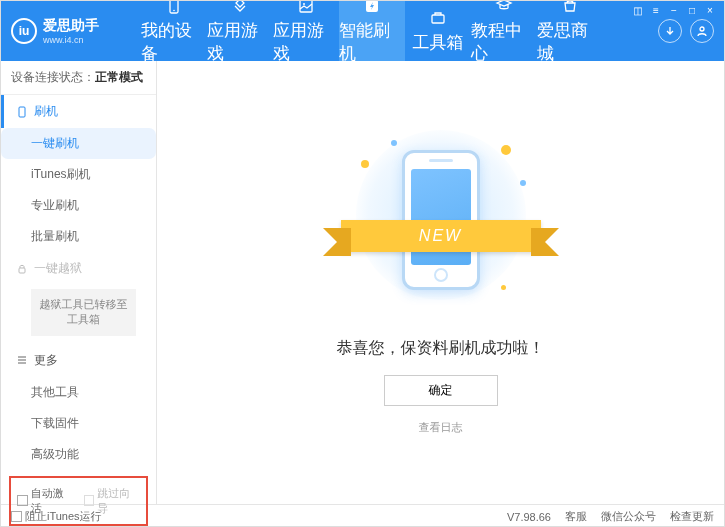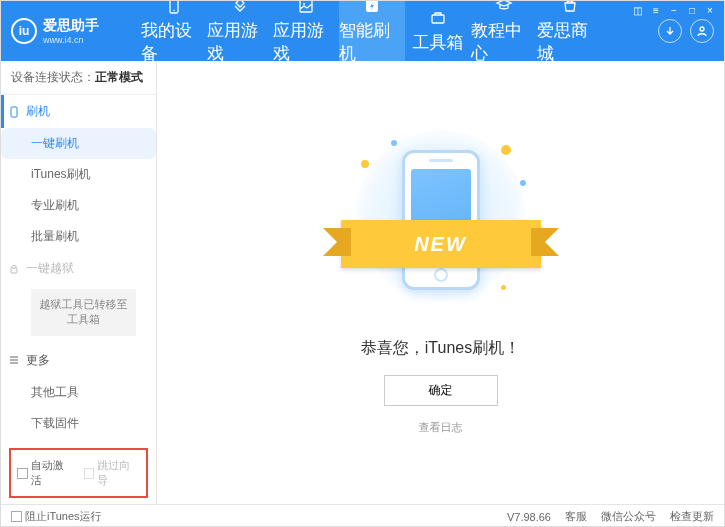--- a/index.html
+++ b/index.html
@@ -21,42 +21,42 @@
     .win-controls { display: flex; gap: 4px; position: absolute; top: 4px; right: 8px; }
     .win-btn { width: 14px; height: 12px; display: flex; align-items: center; justify-content: center; font-size: 10px; cursor: pointer; }
     .circ-btn { width: 24px; height: 24px; border: 1.5px solid rgba(255,255,255,0.7); border-radius: 50%; display: flex; align-items: center; justify-content: center; cursor: pointer; }
     
     .body-area { display: flex; height: 443px; }
     
     .sidebar { width: 156px; border-right: 1px solid #e5e5e5; display: flex; flex-direction: column; font-size: 12px; }
     .status-bar { padding: 8px 10px; border-bottom: 1px solid #eee; color: #666; }
     .status-val { color: #333; font-weight: bold; }
     
-    .side-section { padding: 8px 4px; display: flex; align-items: center; gap: 6px; color: #555; border-left: 3px solid transparent; }
+    .side-section { padding: 8px 12px; display: flex; align-items: center; gap: 6px; color: #555; border-left: 3px solid transparent; }
     .side-section.top { border-left-color: #2a8cf0; color: #2a8cf0; }
     .side-item { padding: 7px 12px 7px 30px; color: #666; cursor: pointer; }
     .side-item.active { background: #eaf3fe; color: #2a8cf0; border-radius: 7px; }
     .jailbreak-box { margin: 4px 20px 8px 30px; padding: 8px 6px; background: #f3f3f3; color: #888; font-size: 11px; text-align: center; line-height: 1.4; }
     
     .checkbox-row { margin: 6px 8px; padding: 8px 6px; border: 2px solid #e74c3c; display: flex; gap: 10px; align-items: center; }
     .cb-item { display: flex; align-items: center; gap: 3px; font-size: 11px; color: #666; }
     .cb-item.disabled { color: #bbb; align-items: center; }
     .cb-box { width: 11px; height: 11px; border: 1px solid #aaa; }
     
     .main { flex: 1; display: flex; flex-direction: column; align-items: center; justify-content: center; position: relative; }
     
     .phone-illust { position: relative; width: 180px; height: 180px; }
     .halo { position: absolute; width: 170px; height: 170px; border-radius: 50%; background: radial-gradient(circle, #d4ecff 0%, #f0f8ff 60%, transparent 75%); top: 0; left: 5px; }
     .dot { position: absolute; border-radius: 50%; }
     .phone { position: absolute; width: 78px; height: 140px; background: #fff; border: 3px solid #b8d8f5; border-radius: 12px; top: 20px; left: 51px; box-shadow: 0 4px 12px rgba(42,140,240,0.2); }
     .phone::before { content: ''; position: absolute; top: 6px; left: 50%; transform: translateX(-50%); width: 24px; height: 3px; background: #cde5fb; border-radius: 2px; }
     .phone::after { content: ''; position: absolute; bottom: 5px; left: 50%; transform: translateX(-50%); width: 10px; height: 10px; border: 2px solid #cde5fb; border-radius: 50%; }
     .phone-screen { position: absolute; top: 16px; left: 6px; right: 6px; bottom: 22px; background: linear-gradient(160deg, #7ec3ff 0%, #5aaef5 100%); border-radius: 3px; }
     .ribbon { position: absolute; top: 90px; left: -10px; right: -10px; }
-    .ribbon-main { background: #ffc93c; height: 48px; display: flex; align-items: center; justify-content: center; font-size: 20px; font-weight: 700; color: #fff; letter-spacing: 2px; font-style: italic; position: relative; box-shadow: 0 2px 4px rgba(0,0,0,0.15); }
+    .ribbon-main { background: #ffc93c; height: 32px; display: flex; align-items: center; justify-content: center; font-size: 16px; font-weight: 400; color: #fff; letter-spacing: 2px; font-style: italic; position: relative; box-shadow: 0 2px 4px rgba(0,0,0,0.15); }
     .ribbon-main::before, .ribbon-main::after { content:''; position: absolute; top: 8px; border: 14px solid #e6a820; }
     .ribbon-main::before { left: -18px; border-left-color: transparent; }
     .ribbon-main::after { right: -18px; border-right-color: transparent; }
     
     .success-msg { margin-top: 28px; font-size: 16px; color: #333; }
     .ok-btn { margin-top: 16px; padding: 6px 44px; border: 1px solid #ccc; background: #fff; font-size: 12px; cursor: pointer; }
     .log-link { margin-top: 14px; font-size: 11px; color: #999; cursor: pointer; }
     
     .footer { height: 24px; border-top: 1px solid #e5e5e5; display: flex; align-items: center; padding: 0 10px; font-size: 11px; color: #666; }
     .footer-left { display: flex; align-items: center; gap: 4px; flex: 1; }
@@ -186,20 +186,21 @@
     <div class="jailbreak-box">越狱工具已转移至工具箱</div>
 
     <div class="side-section">
       <svg width="12" height="12" viewBox="0 0 12 12">
           <path d="M2 3 H10 M2 6 H10 M2 9 H10" stroke="#666" stroke-width="1.2"></path>
         </svg>
       <span>更多</span>
     </div>
     <div class="side-item">其他工具</div>
     <div class="side-item">下载固件</div>
+    <div class="side-item">高级功能</div>
 
     <div style="flex:1"></div>
 
     <div class="checkbox-row">
       <label class="cb-item">
           <span class="cb-box"></span>
           <span>自动激活</span>
         </label>
       <label class="cb-item disabled">
           <span class="cb-box" style="border-color:#ddd"></span>
@@ -217,21 +218,21 @@
       <div class="dot" style="width:10px;height:10px;background:#ffc93c;top:15px;right:20px"></div>
       <div class="dot" style="width:6px;height:6px;background:#7ec3ff;top:50px;right:5px"></div>
       <div class="dot" style="width:5px;height:5px;background:#ffc93c;bottom:20px;right:25px"></div>
       <div class="phone">
           <div class="phone-screen"></div>
         </div>
       <div class="ribbon">
           <div class="ribbon-main">NEW</div>
         </div>
     </div>
-    <div class="success-msg">恭喜您，iTunes刷机！</div>
+    <div class="success-msg">恭喜您，保资料刷机成功啦！</div>
     <button class="ok-btn">确定</button>
     <div class="log-link">查看日志</div>
   </div>
 </div>
 
 <div class="footer">
   <div class="footer-left">
     <label class="cb-item">
         <span class="cb-box"></span>
         <span>阻止iTunes运行</span>

